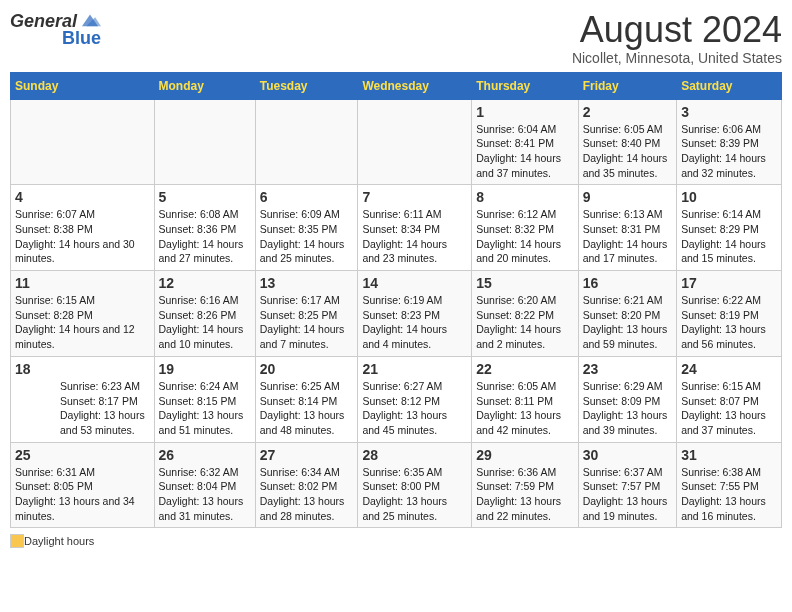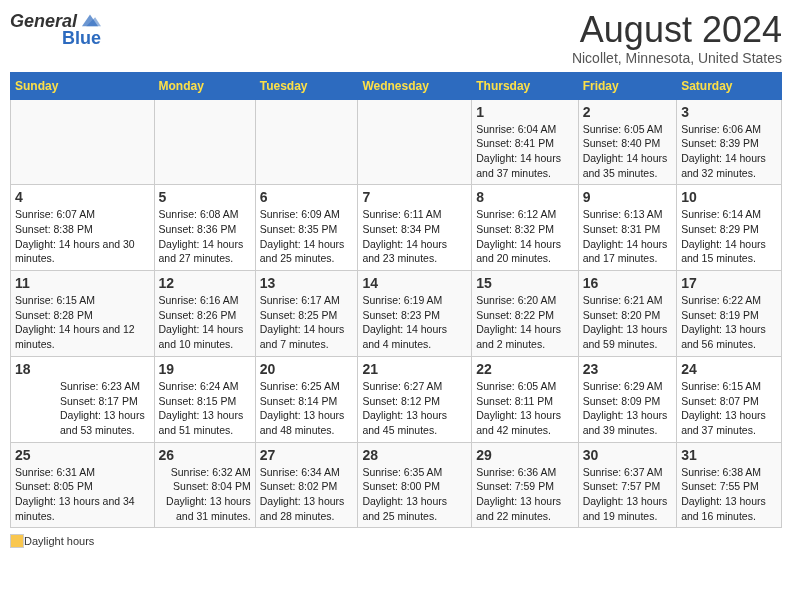--- a/index.html
+++ b/index.html
@@ -299,21 +299,21 @@
       </tr>
       <tr>
         <td>
           <span class="day-num">25</span>
           <div class="day-info" style="white-space: pre-line;">Sunrise: 6:31 AM
 Sunset: 8:05 PM
 Daylight: 13 hours and 34 minutes.</div>
         </td>
         <td>
           <span class="day-num">26</span>
-          <div class="day-info" style="white-space: pre-line; text-align: right;">Sunrise: 6:32 AM
+          <div class="day-info" style="white-space: pre-line;">Sunrise: 6:32 AM
 Sunset: 8:04 PM
 Daylight: 13 hours and 31 minutes.</div>
         </td>
         <td>
           <span class="day-num">27</span>
           <div class="day-info" style="white-space: pre-line;">Sunrise: 6:34 AM
 Sunset: 8:02 PM
 Daylight: 13 hours and 28 minutes.</div>
         </td>
         <td>

